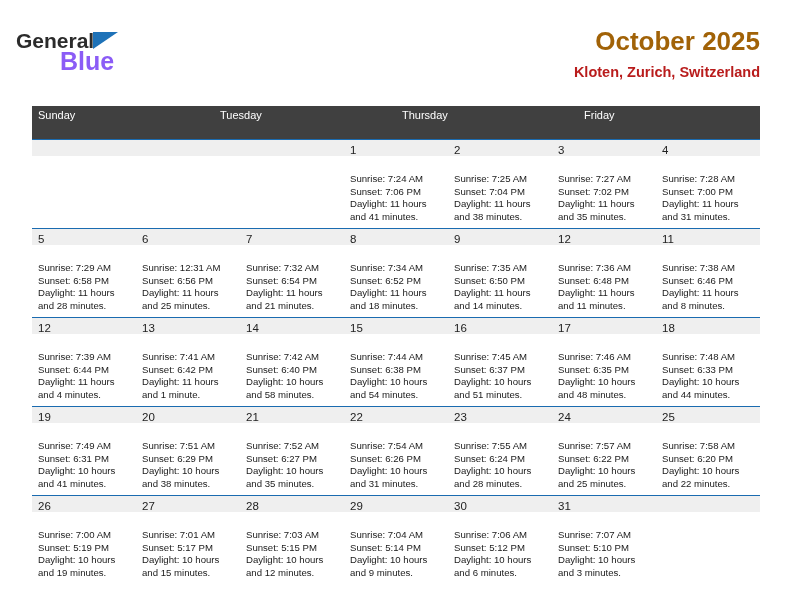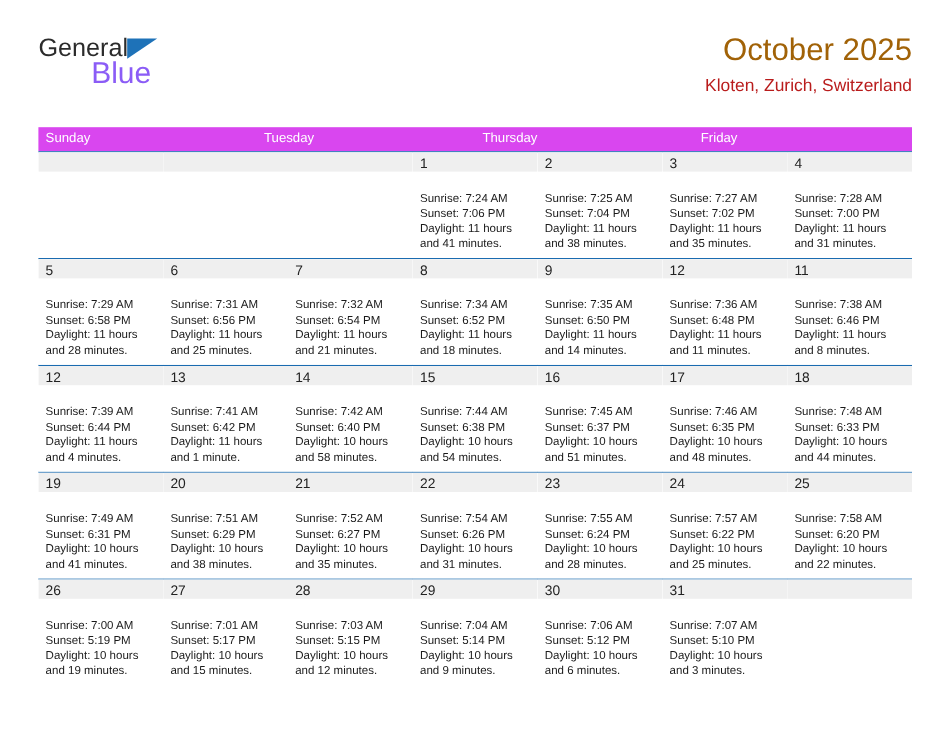--- a/index.html
+++ b/index.html
@@ -17,24 +17,25 @@
   .page {
     position: relative;
     width: 792px;
     height: 612px;
     box-sizing: border-box;
   }
 
   
   .header {
     position: absolute;
-    left: 32px;
+    left: 16px;
     top: 24px;
     right: 32px;
     height: 72px;
+    font-weight: bold;
   }
   .logo {
     position: absolute;
     left: 0;
     top: 6px;
     width: 180px;
     height: 56px;
   }
   .logo-general {
     font-size: 21px;
@@ -83,22 +84,22 @@
 
   
   .calendar {
     position: absolute;
     left: 32px;
     top: 106px;
     width: 728px;
   }
   .weekday-row {
     display: flex;
-    background: #d946ef;
-    height: 20px;
+    background: #404040;
+    height: 33px;
   }
   .weekday-cell {
     flex: 1 1 0;
     color: #ffffff;
     font-size: 11px;
     line-height: 19px;
     padding-left: 6px;
     box-sizing: border-box;
     white-space: nowrap;
     overflow: hidden;
@@ -222,21 +223,21 @@
             <div class="day-info">
               <div>Sunrise: 7:29 AM</div>
               <div>Sunset: 6:58 PM</div>
               <div>Daylight: 11 hours</div>
               <div>and 28 minutes.</div>
             </div>
           </div>
           <div class="day-cell filled">
             <div class="daynum-band"><span class="daynum">6</span></div>
             <div class="day-info">
-              <div>Sunrise: 7:31 AM</div>
+              <div>Sunrise: 12:31 AM</div>
               <div>Sunset: 6:56 PM</div>
               <div>Daylight: 11 hours</div>
               <div>and 25 minutes.</div>
             </div>
           </div>
           <div class="day-cell filled">
             <div class="daynum-band"><span class="daynum">7</span></div>
             <div class="day-info">
               <div>Sunrise: 7:32 AM</div>
               <div>Sunset: 6:54 PM</div>

